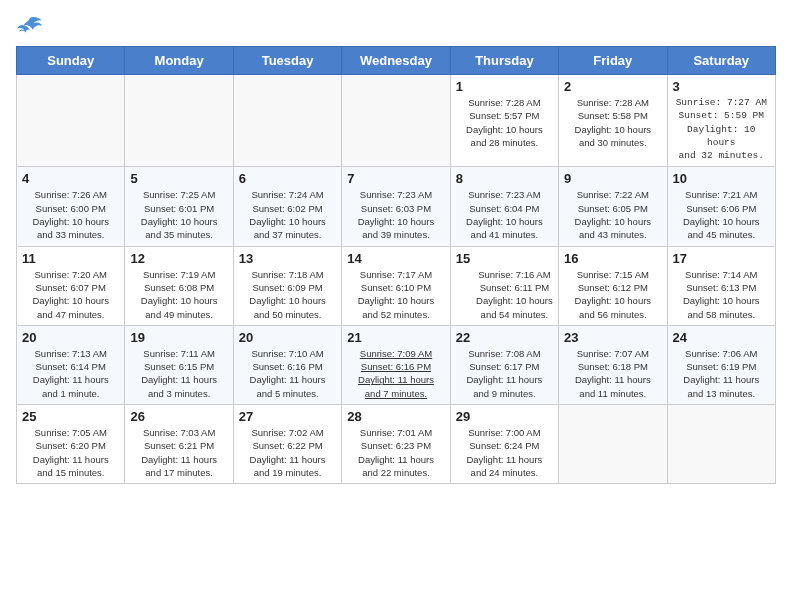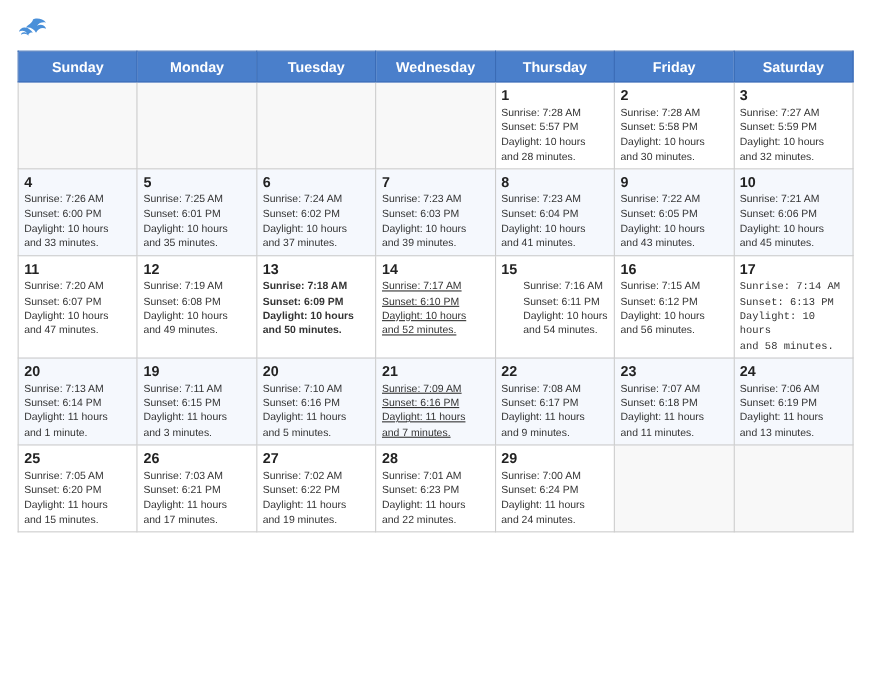--- a/index.html
+++ b/index.html
@@ -61,20 +61,21 @@
       font-size: 13px;
       font-weight: bold;
       color: #222;
       display: block;
       margin-bottom: 2px;
     }
     .day-info {
       font-size: 9.5px;
       color: #333;
       line-height: 1.4;
+      text-align: center;
     }
     .logo-container {
       display: flex;
       align-items: center;
       gap: 4px;
     }
     .logo-bird {
       width: 28px;
       height: 22px;
     }
@@ -126,21 +127,21 @@
         </td>
         <td>
           <span class="day-number">2</span>
           <div class="day-info" style="white-space: pre-line;">Sunrise: 7:28 AM
 Sunset: 5:58 PM
 Daylight: 10 hours
 and 30 minutes.</div>
         </td>
         <td>
           <span class="day-number">3</span>
-          <div class="day-info" style="white-space: pre-line;">Sunrise: 7:27 AM
+          <div class="day-info" style="white-space: pre-line; font-family: Liberation Mono, monospace;">Sunrise: 7:27 AM
 Sunset: 5:59 PM
 Daylight: 10 hours
 and 32 minutes.</div>
         </td>
       </tr>
       <tr>
         <td>
           <span class="day-number">4</span>
           <div class="day-info" style="white-space: pre-line;">Sunrise: 7:26 AM
 Sunset: 6:00 PM
@@ -200,49 +201,49 @@
         </td>
         <td>
           <span class="day-number">12</span>
           <div class="day-info" style="white-space: pre-line;">Sunrise: 7:19 AM
 Sunset: 6:08 PM
 Daylight: 10 hours
 and 49 minutes.</div>
         </td>
         <td>
           <span class="day-number">13</span>
-          <div class="day-info" style="white-space: pre-line; font-weight: bold;">Sunrise: 7:18 AM
+          <div class="day-info" style="white-space: pre-line;">Sunrise: 7:18 AM
 Sunset: 6:09 PM
 Daylight: 10 hours
 and 50 minutes.</div>
         </td>
         <td>
           <span class="day-number">14</span>
-          <div class="day-info" style="white-space: pre-line; text-decoration: underline;">Sunrise: 7:17 AM
+          <div class="day-info" style="white-space: pre-line;">Sunrise: 7:17 AM
 Sunset: 6:10 PM
 Daylight: 10 hours
 and 52 minutes.</div>
         </td>
         <td>
           <span class="day-number">15</span>
           <div class="day-info" style="white-space: pre-line; margin-left: 20px;">Sunrise: 7:16 AM
 Sunset: 6:11 PM
 Daylight: 10 hours
 and 54 minutes.</div>
         </td>
         <td>
           <span class="day-number">16</span>
           <div class="day-info" style="white-space: pre-line;">Sunrise: 7:15 AM
 Sunset: 6:12 PM
 Daylight: 10 hours
 and 56 minutes.</div>
         </td>
         <td>
           <span class="day-number">17</span>
-          <div class="day-info" style="white-space: pre-line; font-family: Liberation Mono, monospace;">Sunrise: 7:14 AM
+          <div class="day-info" style="white-space: pre-line;">Sunrise: 7:14 AM
 Sunset: 6:13 PM
 Daylight: 10 hours
 and 58 minutes.</div>
         </td>
       </tr>
       <tr>
         <td>
           <span class="day-number">20</span>
           <div class="day-info" style="white-space: pre-line;">Sunrise: 7:13 AM
 Sunset: 6:14 PM

